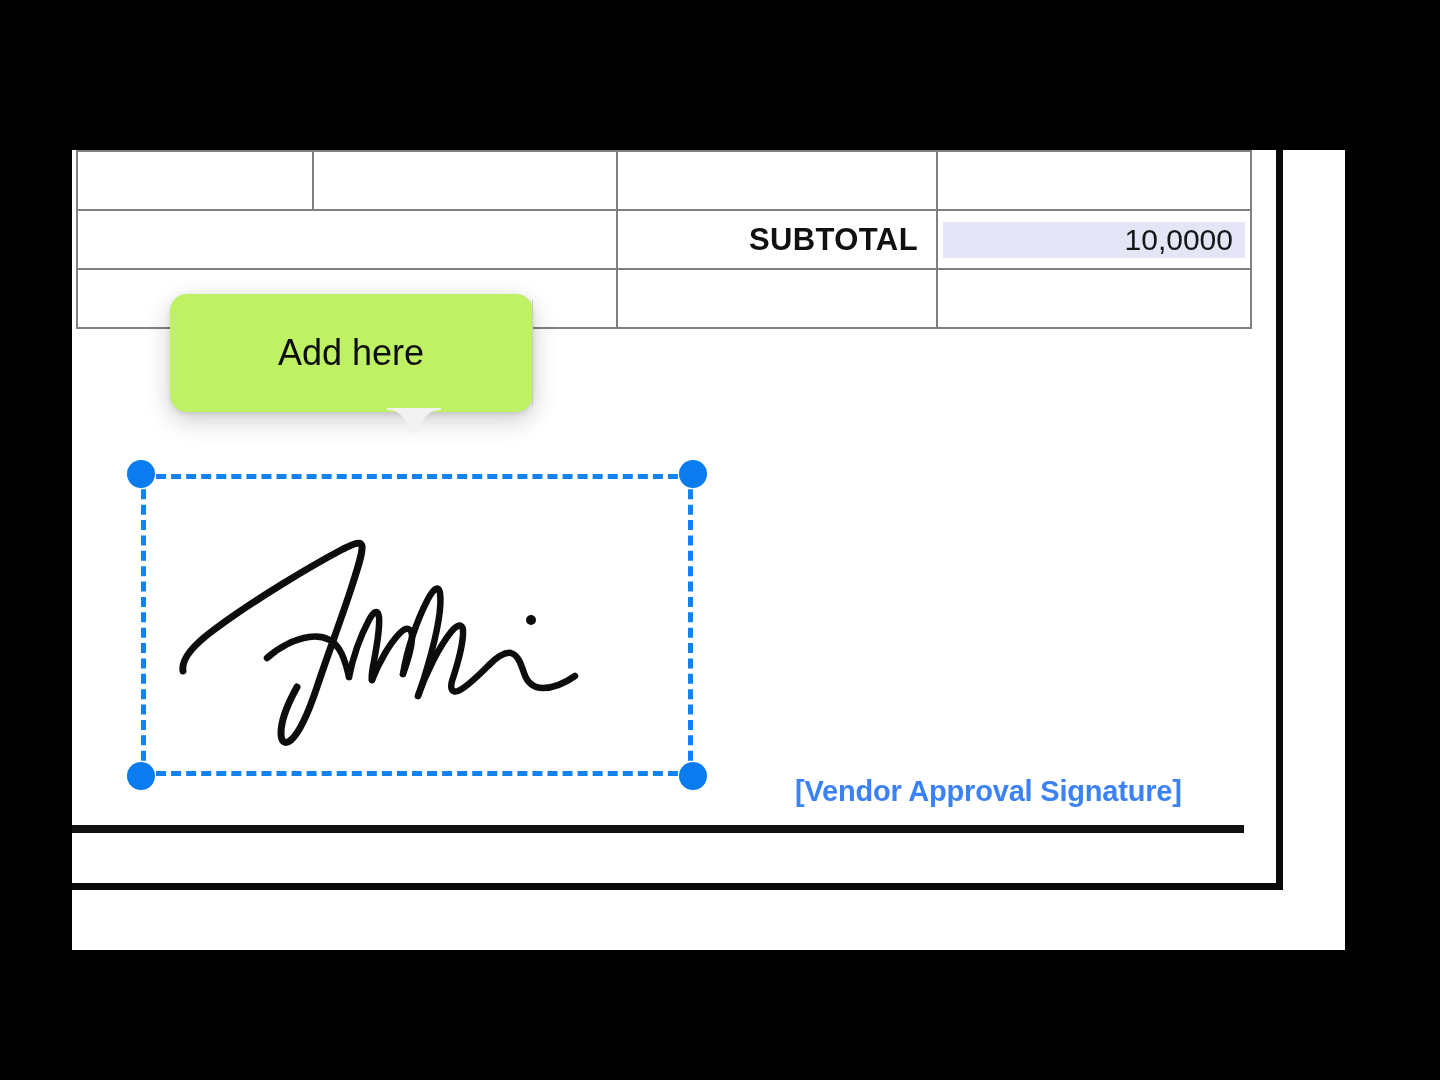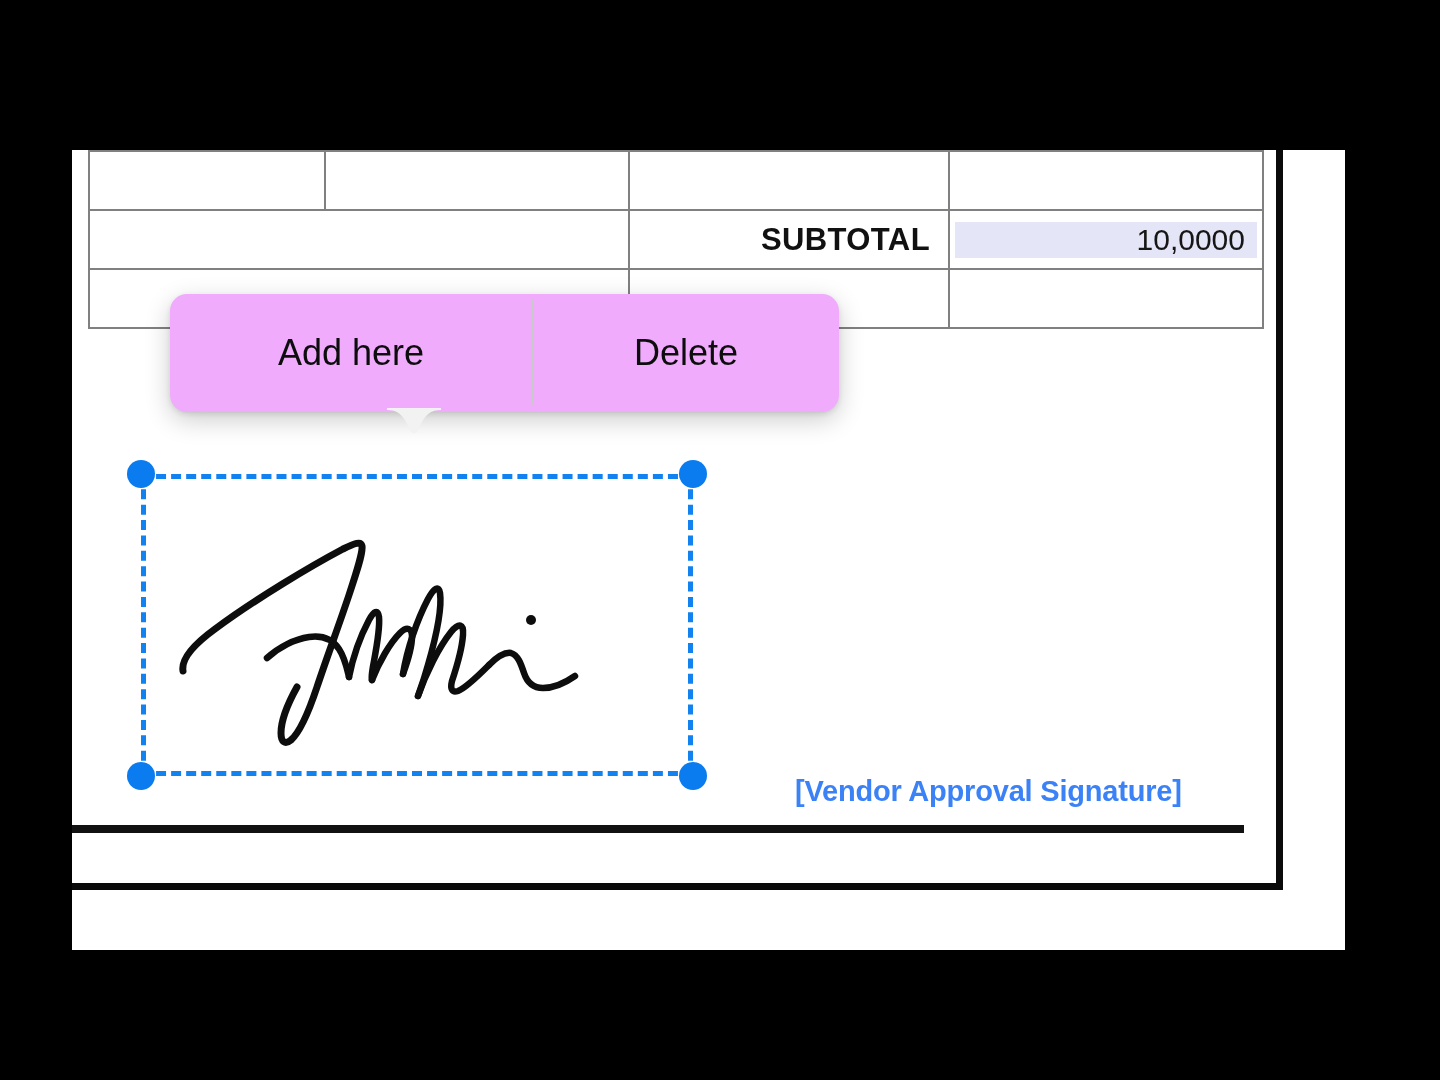--- a/index.html
+++ b/index.html
@@ -40,21 +40,21 @@
     height: 740px;
     background: #ffffff;
     border-right: 7px solid #0a0a0a;
     border-bottom: 7px solid #0a0a0a;
     box-sizing: border-box;
   }
 
   
   #totals-table {
     position: absolute;
-    left: 88px;
+    left: 76px;
     top: 150px;
     width: 1174px;
     border-collapse: collapse;
     table-layout: fixed;
   }
   #totals-table td {
     border: 2px solid #808080;
     padding: 0;
     height: 57px;
     vertical-align: middle;
@@ -162,21 +162,21 @@
   }
 
   
   #context-menu {
     position: absolute;
     left: 170px;
     top: 294px;
     height: 118px;
     display: flex;
     align-items: stretch;
-    background: #f0abfc;
+    background: #bef264;
     border-radius: 17px;
     box-shadow: 0 8px 26px rgba(0,0,0,0.20), 0 2px 6px rgba(0,0,0,0.10);
     filter: drop-shadow(0 1px 0 rgba(0,0,0,0.02));
   }
   .menu-item {
     display: flex;
     align-items: center;
     justify-content: center;
     font-size: 36px;
     color: #0d0d0d;
@@ -275,21 +275,20 @@
     <div class="handle bl"></div>
     <div class="handle br"></div>
   </div>
 
   <div id="sig-label">[Vendor Approval Signature]</div>
   <div id="sig-rule"></div>
 
   <div id="context-menu">
     <div class="menu-item" id="menu-item-add">Add here</div>
     <div class="menu-divider"></div>
-    <div class="menu-item" id="menu-item-delete">Delete</div>
   </div>
   <div id="menu-tail">
     <svg width="54" height="38" viewBox="0 0 54 38">
       <path d="M0 0 L0 2 C10 2 16 6 22 20 C25 27 29 27 32 20 C38 6 44 2 54 2 L54 0 Z" fill="#f2f2f2"></path>
     </svg>
   </div>
 
 </div>
 
 </body></html>

